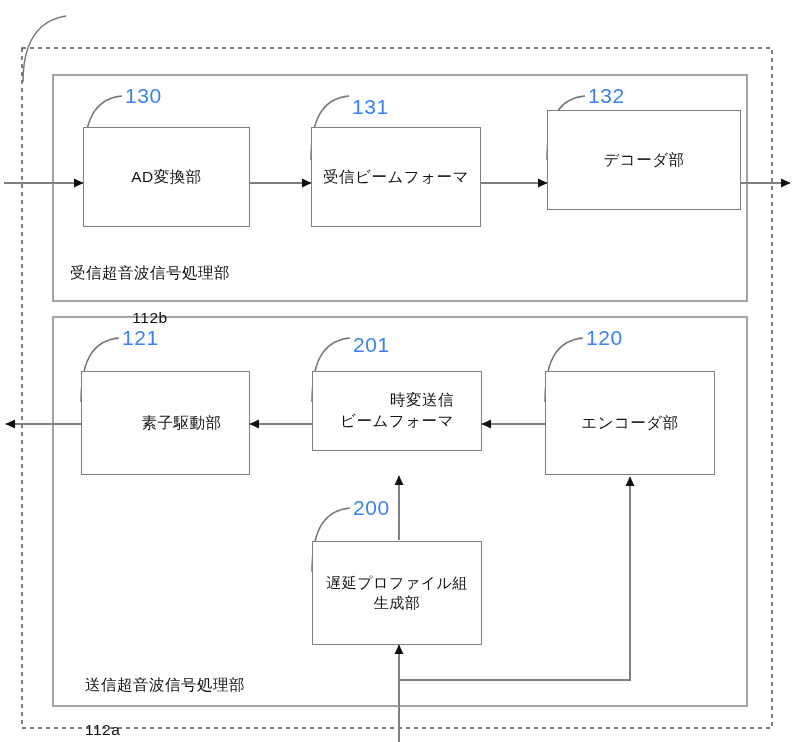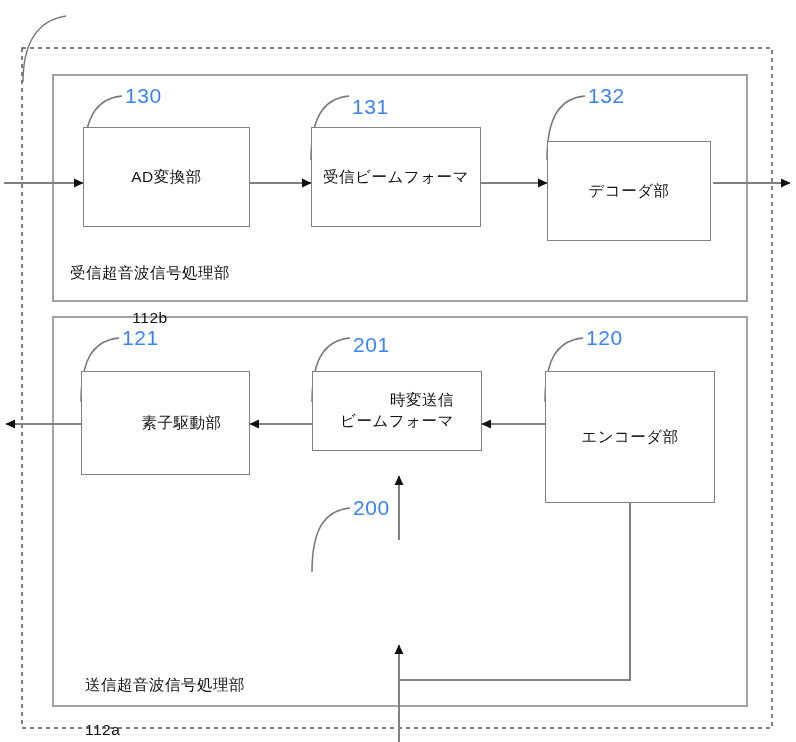--- a/index.html
+++ b/index.html
@@ -130,41 +130,45 @@
   <div class="node" style="left:83px; top:127px; width:167px; height:100px;">
     <span class="node-label">AD変換部</span>
   </div>
   <div class="refnum" style="left:125px; top:84px;">130</div>
 
   <div class="node" style="left:311px; top:127px; width:170px; height:100px;">
     <span class="node-label">受信ビームフォーマ</span>
   </div>
   <div class="refnum" style="left:352px; top:84px;margin-top:11px;">131</div>
 
-  <div class="node" style="left:547px; top:141px; width:164px; height:100px;">
+  <div class="node" style="left:547px; top:110px; width:194px; height:100px;">
     <span class="node-label">デコーダ部</span>
   </div>
   <div class="refnum" style="left:588px; top:84px;">132</div>
 
   <div class="node" style="left:81px; top:371px; width:169px; height:104px;padding-left:32px;">
     <span class="node-label">素子駆動部</span>
   </div>
   <div class="refnum" style="left:122px; top:326px;">121</div>
 
   <div class="node" style="left:312px; top:371px; width:170px; height:80px;text-align:right;">
     <span class="node-label">時変送信
 ビームフォーマ</span>
   </div>
   <div class="refnum" style="left:353px; top:333px;text-align:right;">201</div>
 
-  <div class="node" style="left:545px; top:371px; width:170px; height:132px;">
+  <div class="node" style="left:545px; top:371px; width:170px; height:104px;">
     <span class="node-label">エンコーダ部</span>
   </div>
   <div class="refnum" style="left:586px; top:326px;">120</div>
 
+  <div class="node" style="left:312px; top:541px; width:170px; height:104px; font-size:15px;">
+    <span class="node-label">遅延プロファイル組
+生成部</span>
+  </div>
   <div class="refnum" style="left:353px; top:496px;">200</div>
 
   <div class="grouplabel" style="left:70px; top:240px;">
     <div>受信超音波信号処理部</div>
     <div style="text-align:center;">112b</div>
   </div>
 
   <div class="grouplabel" style="left:85px; top:652px;">
     <div>送信超音波信号処理部</div>
     <div style="text-align:left;">112a</div>

